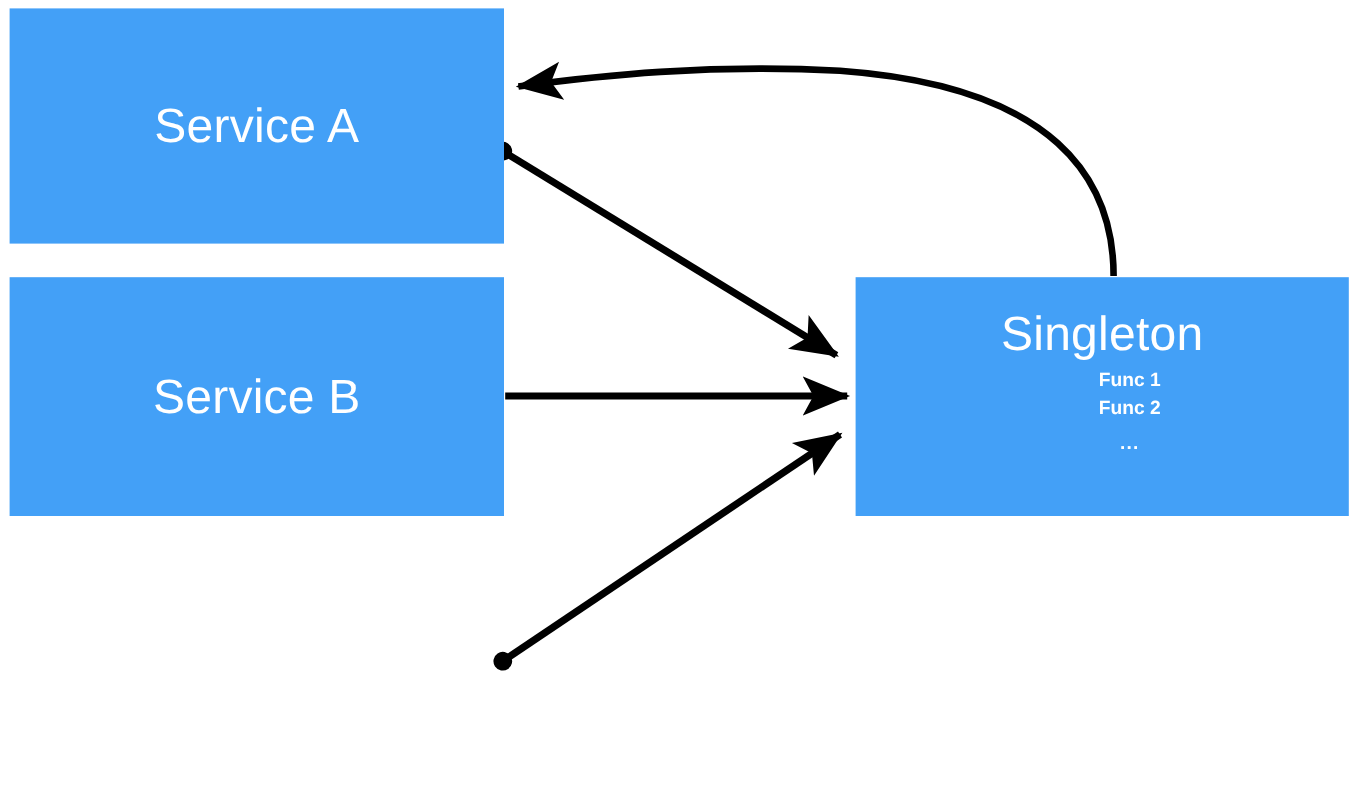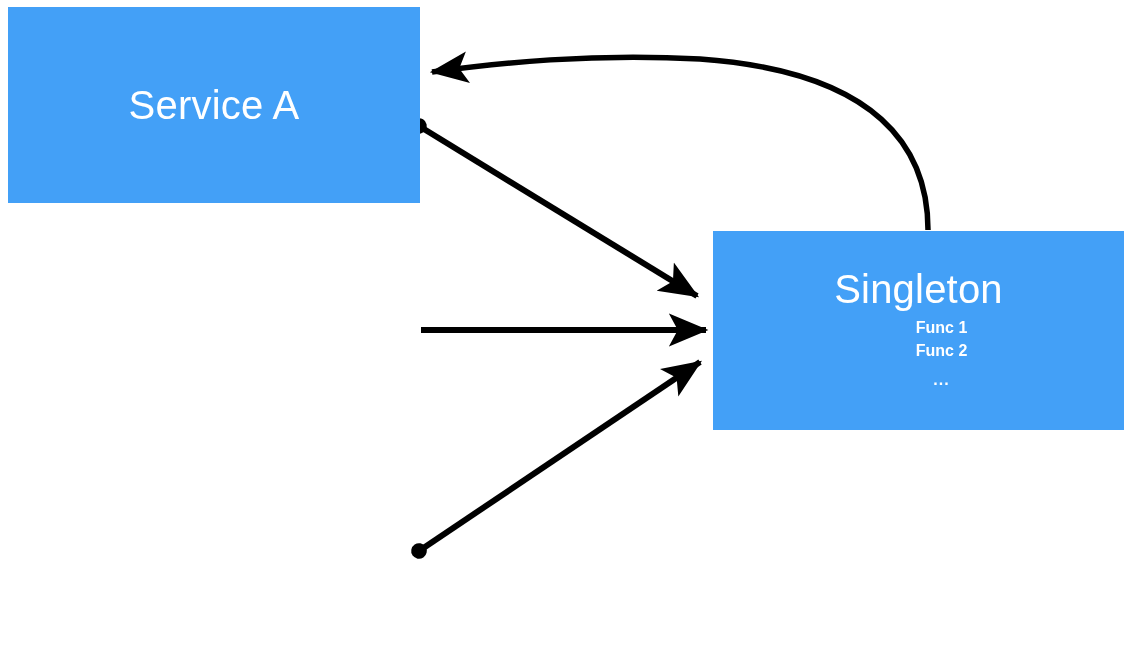--- a/index.html
+++ b/index.html
@@ -54,21 +54,21 @@
     margin-left: 46px;
   }
   .node-subitem.ellipsis {
     margin-top: 6px;
     letter-spacing: 1px;
   }
   #service-a  { left: 8px;   top: 7px;   width: 412px; height: 196px; }
   #service-b  { left: 8px;   top: 231px; width: 412px; height: 199px; }
   #service-c  { left: 8px;   top: 457px; width: 412px; height: 196px; }
   #singleton  { left: 713px; top: 231px; width: 411px; height: 199px;
-                justify-content: flex-start; padding-top: 35px; }
+                justify-content: flex-start; padding-top: 25px; }
   #edges {
     position: absolute;
     left: 0;
     top: 0;
     width: 1136px;
     height: 668px;
     pointer-events: none;
   }
 </style>
 </head>
@@ -95,20 +95,23 @@
 
     <line x1="419" y1="551" x2="700" y2="362" stroke="#000000" stroke-width="6" stroke-linecap="butt" marker-end="url(#arrowhead)" marker-start="url(#dot-start)"></line>
 
     <path d="M 928,230 C 928,150 880,72 700,59 C 590,53 500,63 432,72" fill="none" stroke="#000000" stroke-width="5.5" stroke-linecap="butt" marker-end="url(#arrowhead-curve)"></path>
   </svg>
 
   <div class="node" id="service-a">
     <div class="node-title">Service A</div>
   </div>
 
+  <div class="node" id="service-b">
+    <div class="node-title">Service B</div>
+  </div>
 
 
   <div class="node" id="singleton">
     <div class="node-title">Singleton</div>
     <div class="node-sublist">
       <div class="node-subitem">Func 1</div>
       <div class="node-subitem">Func 2</div>
       <div class="node-subitem ellipsis">...</div>
     </div>
   </div>

